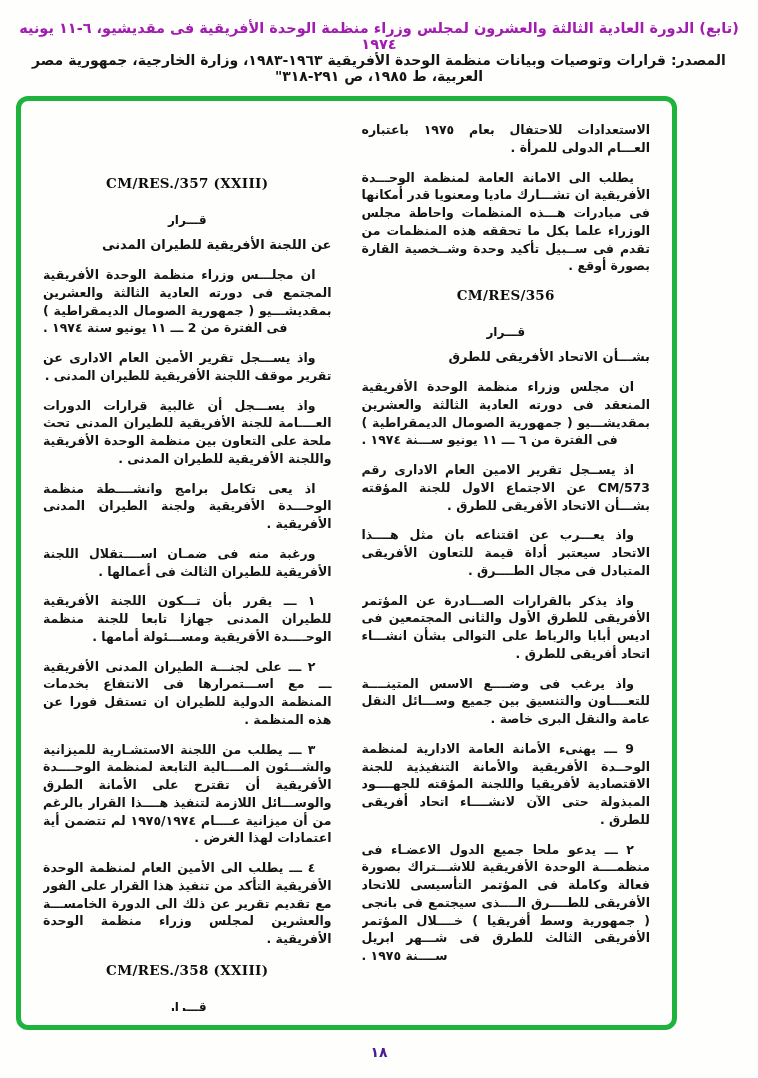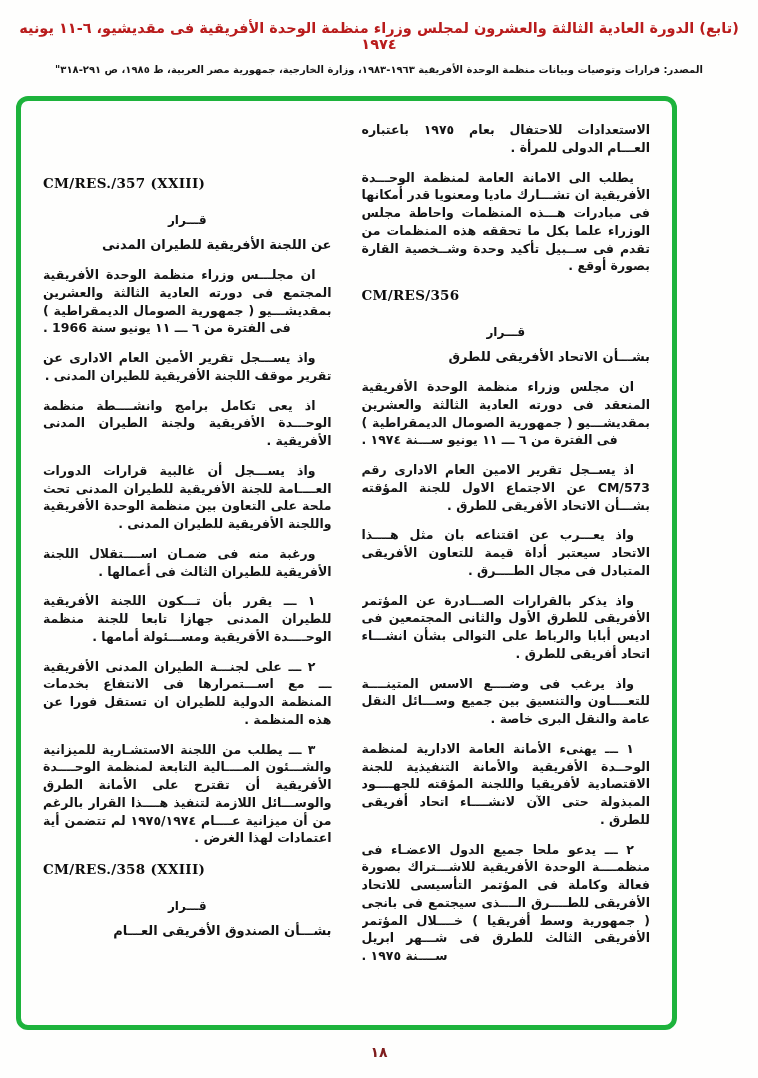--- a/index.html
+++ b/index.html
@@ -19,25 +19,24 @@
   .header {
     position: absolute;
     top: 20px; left: 10px; right: 10px;
     text-align: center;
     direction: rtl;
   }
   .header-title {
     font-size: 14.5px;
     font-weight: bold;
     letter-spacing: 0px;
-    color: #b91c1c;
+    color: #a21caf;
   }
   .header-source {
-    margin-top: 12px;
-    font-size: 10px;
+    font-size: 14px;
     font-weight: bold;
     color: #151515;
   }
   .frame {
     position: absolute;
     left: 16px; top: 96px;
     width: 661px; height: 934px;
     border: 5px solid #1db33c;
     border-radius: 12px;
     padding: 20px 22px 14px 22px;
@@ -62,21 +61,21 @@
     font-size: 12.5px;
     font-weight: bold;
     line-height: 1.42;
     text-indent: 16px;
     color: #141414;
   }
   .para.no-indent { text-indent: 0; }
   .para.last-left { text-align-last: left; }
   .cm-label {
     direction: ltr;
-    text-align: left;
+    text-align: center;
     font-family: "DejaVu Serif", serif;
     font-weight: bold;
     font-size: 13.5px;
     margin: 10px 0 22px 0;
     color: #0d0d0d;
     letter-spacing: 0.3px;
   }
   .cm-label.sp-above { margin-top: 14px; }
   .res-title {
     text-align: center;
@@ -90,21 +89,21 @@
     margin: 0 0 14px 0;
   }
   .res-subject.tight { margin-bottom: 6px; }
   .col-left-offset { padding-top: 44px; }
   .pagenum {
     position: absolute;
     bottom: 18px; left: 0; right: 0;
     text-align: center;
     font-size: 14px;
     font-weight: bold;
-    color: #7f1d1d;
+    color: #4c1d95;
   }
 </style>
 </head>
 <body>
 
 <div class="page">
 
   <div class="header">
     <div class="header-title">(تابع) الدورة العادية الثالثة والعشرون لمجلس وزراء منظمة الوحدة الأفريقية فى مقديشيو، ٦-١١ يونيه ١٩٧٤</div>
     <div class="header-source">المصدر: قرارات وتوصيات وبيانات منظمة الوحدة الأفريقية ١٩٦٣-١٩٨٣، وزارة الخارجية، جمهورية مصر العربية، ط ١٩٨٥، ص ٢٩١-٣١٨"</div>
@@ -117,36 +116,37 @@
         <p class="para no-indent">الاستعدادات للاحتفال بعام ١٩٧٥ باعتباره العـــام الدولى للمرأة .</p>
         <p class="para">يطلب الى الامانة العامة لمنظمة الوحـــدة الأفريقية ان تشـــارك ماديا ومعنويا قدر أمكانها فى مبادرات هـــذه المنظمات واحاطة مجلس الوزراء علما بكل ما تحققه هذه المنظمات من تقدم فى ســبيل تأكيد وحدة وشــخصية القارة بصورة أوقع .</p>
         <p class="cm-label">CM/RES/356</p>
         <p class="res-title">قـــرار</p>
         <p class="res-subject">بشـــأن الاتحاد الأفريقى للطرق</p>
         <p class="para last-left">ان مجلس وزراء منظمة الوحدة الأفريقية المنعقد فى دورته العادية الثالثة والعشرين بمقديشـــيو ( جمهورية الصومال الديمقراطية ) فى الفترة من ٦ ـــ ١١ يونيو ســـنة ١٩٧٤ .</p>
         <p class="para">اذ يســجل تقرير الامين العام الادارى رقم CM/573 عن الاجتماع الاول للجنة المؤقته بشـــأن الاتحاد الأفريقى للطرق .</p>
         <p class="para">واذ يعـــرب عن اقتناعه بان مثل هــــذا الاتحاد سيعتبر أداة قيمة للتعاون الأفريقى المتبادل فى مجال الطــــرق .</p>
         <p class="para">واذ يذكر بالقرارات الصـــادرة عن المؤتمر الأفريقى للطرق الأول والثانى المجتمعين فى اديس أبابا والرباط على التوالى بشأن انشـــاء اتحاد أفريقى للطرق .</p>
         <p class="para">واذ يرغب فى وضــــع الاسس المتينــــة للتعــــاون والتنسيق بين جميع وســـائل النقل عامة والنقل البرى خاصة .</p>
-        <p class="para">١ ـــ يهنىء الأمانة العامة الادارية لمنظمة الوحــدة الأفريقية والأمانة التنفيذية للجنة الاقتصادية لأفريقيا واللجنة المؤقته للجهــــود المبذولة حتى الآن لانشــــاء اتحاد أفريقى للطرق .</p>
+        <p class="para">9 ـــ يهنىء الأمانة العامة الادارية لمنظمة الوحــدة الأفريقية والأمانة التنفيذية للجنة الاقتصادية لأفريقيا واللجنة المؤقته للجهــــود المبذولة حتى الآن لانشــــاء اتحاد أفريقى للطرق .</p>
         <p class="para last-left">٢ ـــ يدعو ملحا جميع الدول الاعضـاء فى منظمــــة الوحدة الأفريقية للاشـــتراك بصورة فعالة وكاملة فى المؤتمر التأسيسى للاتحاد الأفريقى للطــــرق الــــذى سيجتمع فى بانجى ( جمهورية وسط أفريقيا ) خــــلال المؤتمر الأفريقى الثالث للطرق فى شـــهر ابريل ســــنة ١٩٧٥ .</p>
       </div>
 
       <div class="col col-left-offset">
         <p class="cm-label">CM/RES./357 (XXIII)</p>
         <p class="res-title">قـــرار</p>
         <p class="res-subject">عن اللجنة الأفريقية للطيران المدنى</p>
-        <p class="para last-left">ان مجلـــس وزراء منظمة الوحدة الأفريقية المجتمع فى دورته العادية الثالثة والعشرين بمقديشـــيو ( جمهورية الصومال الديمقراطية ) فى الفترة من ٦ ـــ ١١ يونيو سنة 1966 .</p>
+        <p class="para last-left">ان مجلـــس وزراء منظمة الوحدة الأفريقية المجتمع فى دورته العادية الثالثة والعشرين بمقديشـــيو ( جمهورية الصومال الديمقراطية ) فى الفترة من 2 ـــ ١١ يونيو سنة ١٩٧٤ .</p>
         <p class="para">واذ يســـجل تقرير الأمين العام الادارى عن تقرير موقف اللجنة الأفريقية للطيران المدنى .</p>
+        <p class="para">واذ يســـجل أن غالبية قرارات الدورات العــــامة للجنة الأفريقية للطيران المدنى تحث ملحة على التعاون بين منظمة الوحدة الأفريقية واللجنة الأفريقية للطيران المدنى .</p>
         <p class="para">اذ يعى تكامل برامج وانشــــطة منظمة الوحـــدة الأفريقية ولجنة الطيران المدنى الأفريقية .</p>
-        <p class="para">واذ يســـجل أن غالبية قرارات الدورات العــــامة للجنة الأفريقية للطيران المدنى تحث ملحة على التعاون بين منظمة الوحدة الأفريقية واللجنة الأفريقية للطيران المدنى .</p>
         <p class="para">ورغبة منه فى ضمـان اســــتقلال اللجنة الأفريقية للطيران الثالث فى أعمالها .</p>
         <p class="para">١ ـــ يقرر بأن تـــكون اللجنة الأفريقية للطيران المدنى جهازا تابعا للجنة منظمة الوحــــدة الأفريقية ومســـئولة أمامها .</p>
         <p class="para">٢ ـــ على لجنـــة الطيران المدنى الأفريقية ـــ مع اســـتمرارها فى الانتفاع بخدمات المنظمة الدولية للطيران ان تستقل فورا عن هذه المنظمة .</p>
         <p class="para">٣ ـــ يطلب من اللجنة الاستشـارية للميزانية والشـــئون المــــالية التابعة لمنظمة الوحــــدة الأفريقية أن تقترح على الأمانة الطرق والوســـائل اللازمة لتنفيذ هــــذا القرار بالرغم من أن ميزانية عــــام ١٩٧٥/١٩٧٤ لم تتضمن أية اعتمادات لهذا الغرض .</p>
+        <p class="para">٤ ـــ يطلب الى الأمين العام لمنظمة الوحدة الأفريقية التأكد من تنفيذ هذا القرار على الفور مع تقديم تقرير عن ذلك الى الدورة الخامســـة والعشرين لمجلس وزراء منظمة الوحدة الأفريقية .</p>
         <p class="cm-label sp-above">CM/RES./358 (XXIII)</p>
         <p class="res-title">قـــرار</p>
         <p class="res-subject tight">بشـــأن الصندوق الأفريقى العـــام</p>
 
       </div>
 
     </div>
   </div>
 
   <div class="pagenum">١٨</div>

